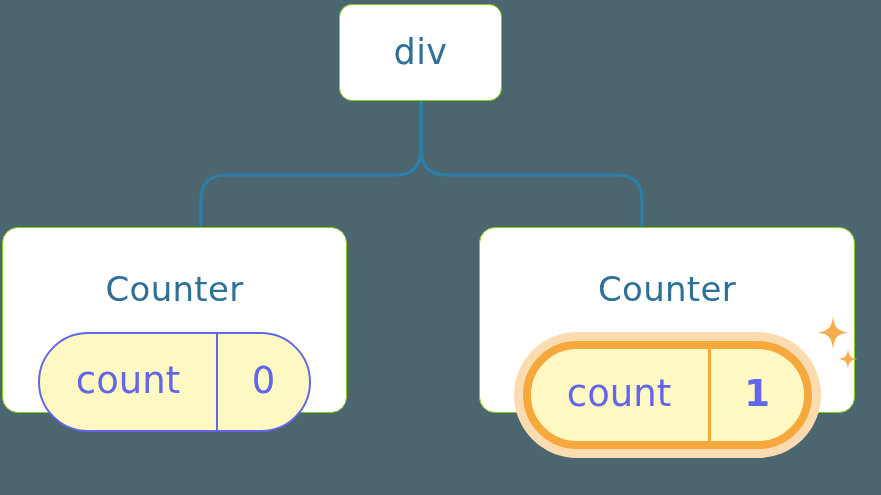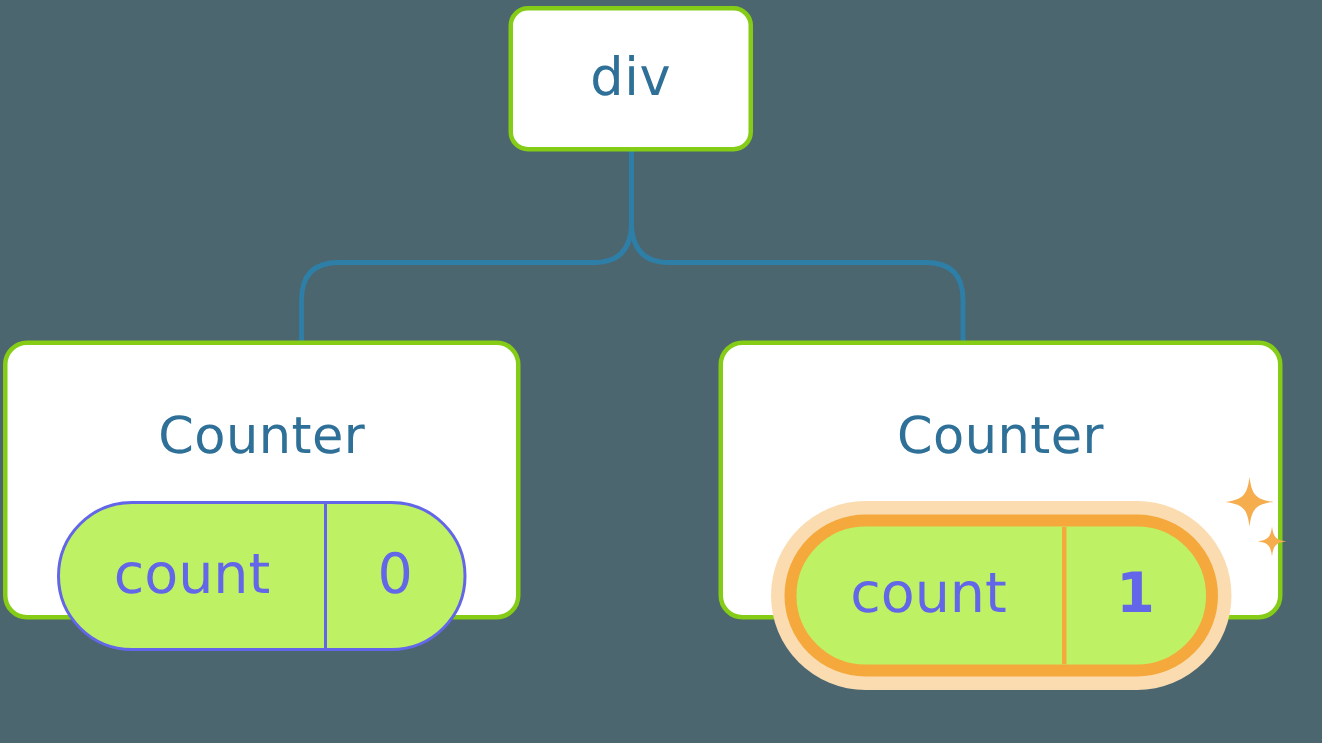--- a/index.html
+++ b/index.html
@@ -30,21 +30,21 @@
     width: 881px;
     height: 495px;
     pointer-events: none;
   }
 
   
   .node {
     position: absolute;
     box-sizing: border-box;
     background: #ffffff;
-    border: 3px solid #84cc16;
+    border: 1px solid #84cc16;
     border-radius: 14px;
     display: flex;
     flex-direction: column;
     align-items: center;
   }
 
   
   .node-root {
     left: 339px;
     top: 4px;
@@ -87,21 +87,21 @@
   .pill-wrap {
     position: relative;
     display: flex;
     align-items: center;
     justify-content: center;
   }
   .pill {
     box-sizing: border-box;
     display: flex;
     align-items: stretch;
-    background: #bef264;
+    background: #fef9c3;
     border: 2px solid #6366e8;
     border-radius: 999px;
     height: 100px;
     overflow: hidden;
     justify-content: center;
   }
   .pill .pill-key,
   .pill .pill-val {
     display: flex;
     align-items: center;

